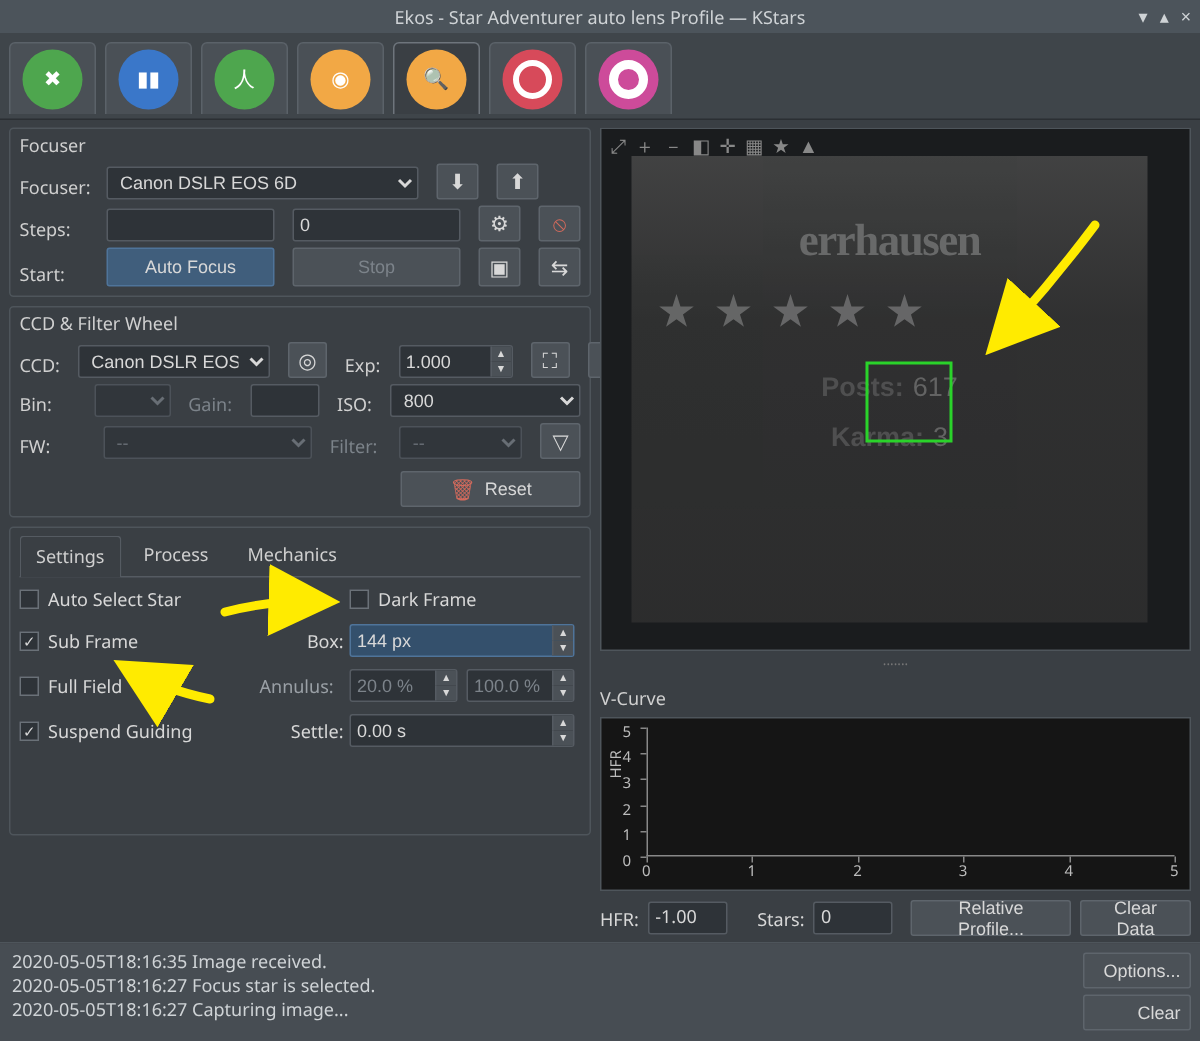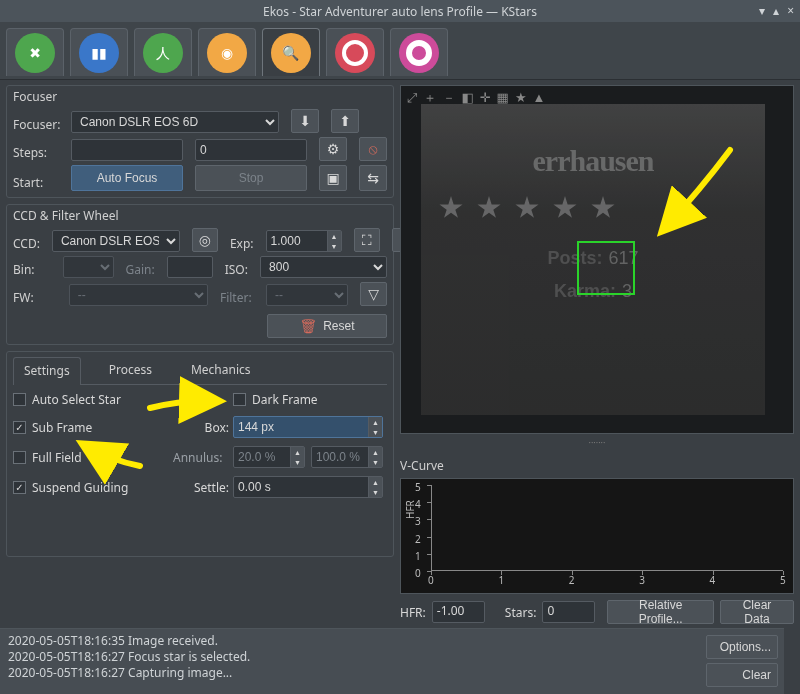--- a/index.html
+++ b/index.html
@@ -97,21 +97,21 @@
   .btn.disabled { color:#7c838a; cursor:default; }
   .pillrow .btn { height:26px; }
 
   .icon-sym { font-size:14px; line-height:1; }
   .red { color:#d26a5c; }
 
   
   .subtabs { display:flex; border-bottom:1px solid #555b62; margin-bottom:6px; }
   .subtab {
     padding:4px 10px 6px 10px; cursor:pointer; color:#d0d0d0;
-    border:1px solid transparent; border-bottom:none; margin-right:17px;
+    border:1px solid transparent; border-bottom:none; margin-right:4px;
   }
   .subtab.selected {
     background:#3a3f44; border-color:#555b62; border-radius:3px 3px 0 0;
     position:relative; top:1px;
   }
   .chk { display:flex; align-items:center; gap:6px; }
   .chk .box {
     width:13px; height:13px; border:1px solid #6a7178; background:#2e3338;
     display:inline-flex; align-items:center; justify-content:center; font-size:10px;
   }
@@ -159,21 +159,21 @@
   .ticks-y span { position:absolute; left:14px; font-size:10px; }
   .ticks-x span { position:absolute; bottom:6px; font-size:10px; }
   .ticks-y .tick-line, .ticks-x .tick-line {
     position:absolute; background:#888;
   }
   .vc-inrow { display:flex; align-items:center; gap:6px; margin-top:6px; }
   .vc-inrow .readonly { width:54px; }
 
   
   .bottom {
-    position:absolute; left:0; right:16px; bottom:0; height:66px;
+    position:absolute; left:0; right:0; bottom:0; height:66px;
     display:flex; border-top:1px solid #4e555b;
   }
   .log {
     flex:1; background:#474d53; color:#cfd3d6; padding:4px 8px;
     font-size:12px; overflow:hidden;
   }
   .log div { white-space:nowrap; line-height:16px; }
   .side-btns {
     width:84px; background:#474d53; display:flex; flex-direction:column; gap:4px;
     padding:6px 6px;

